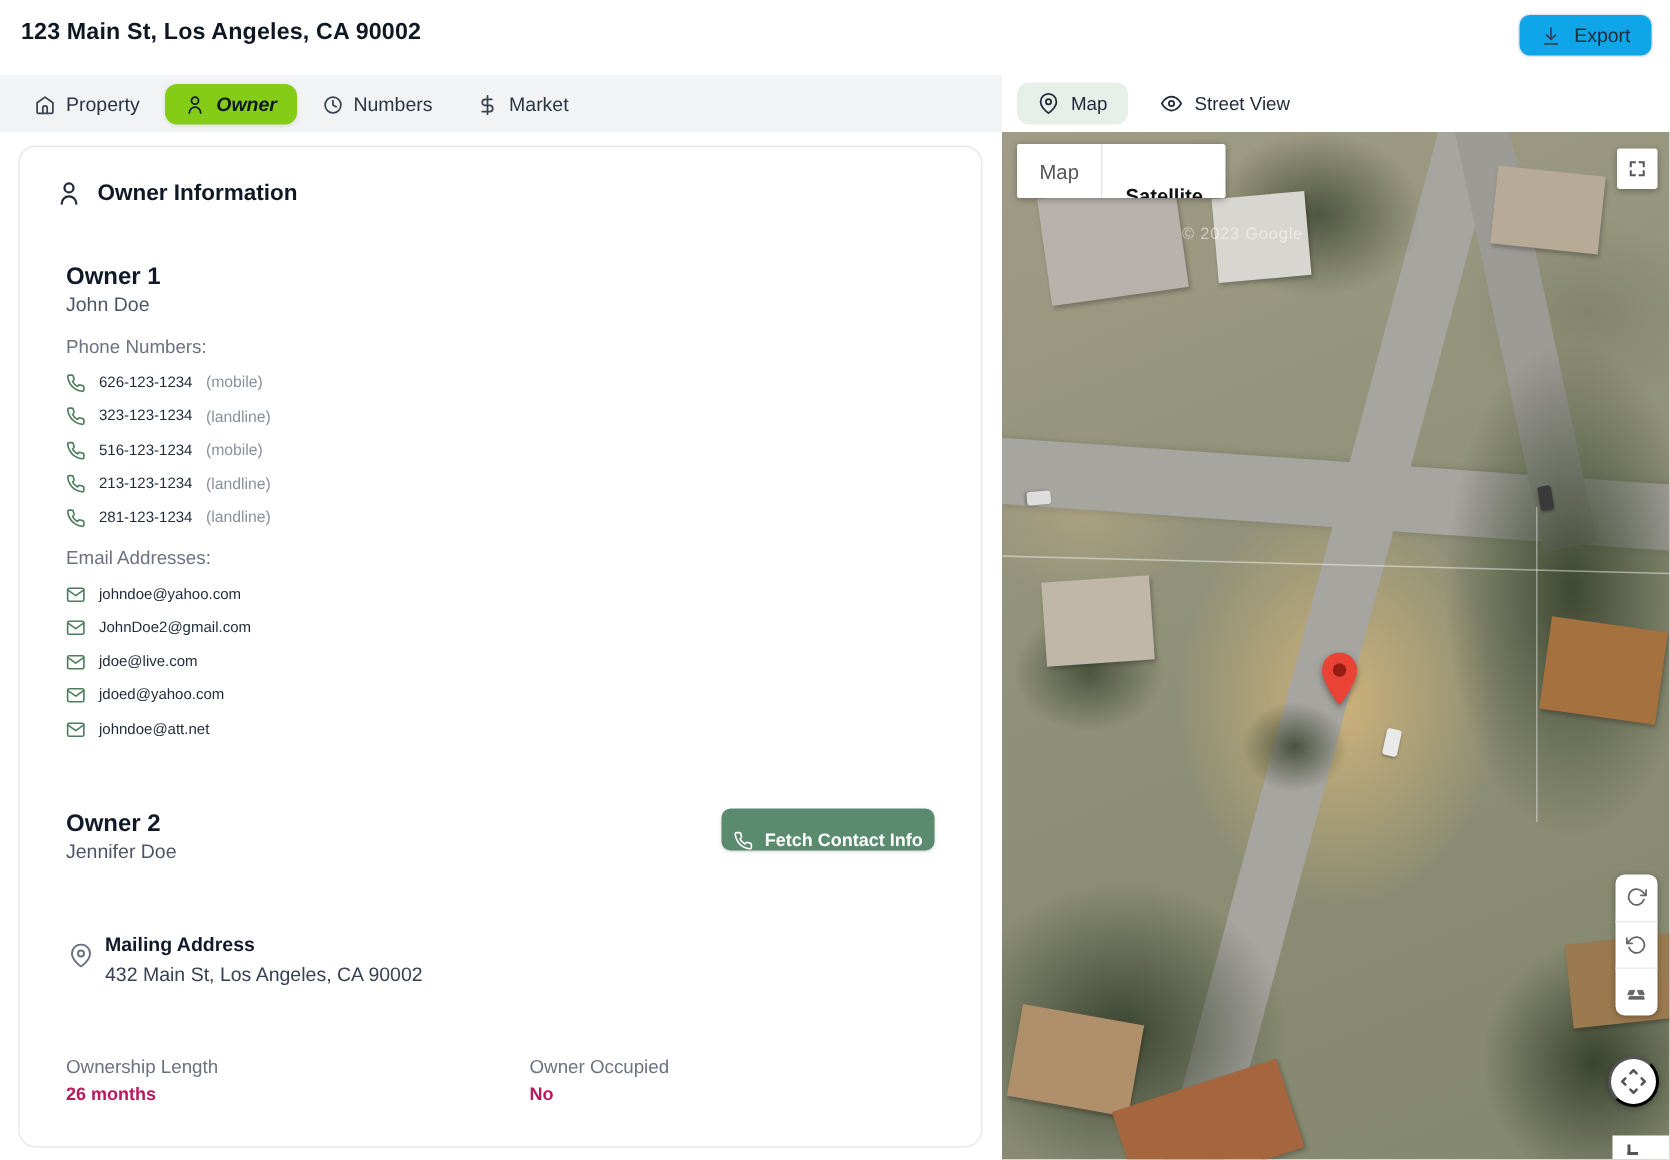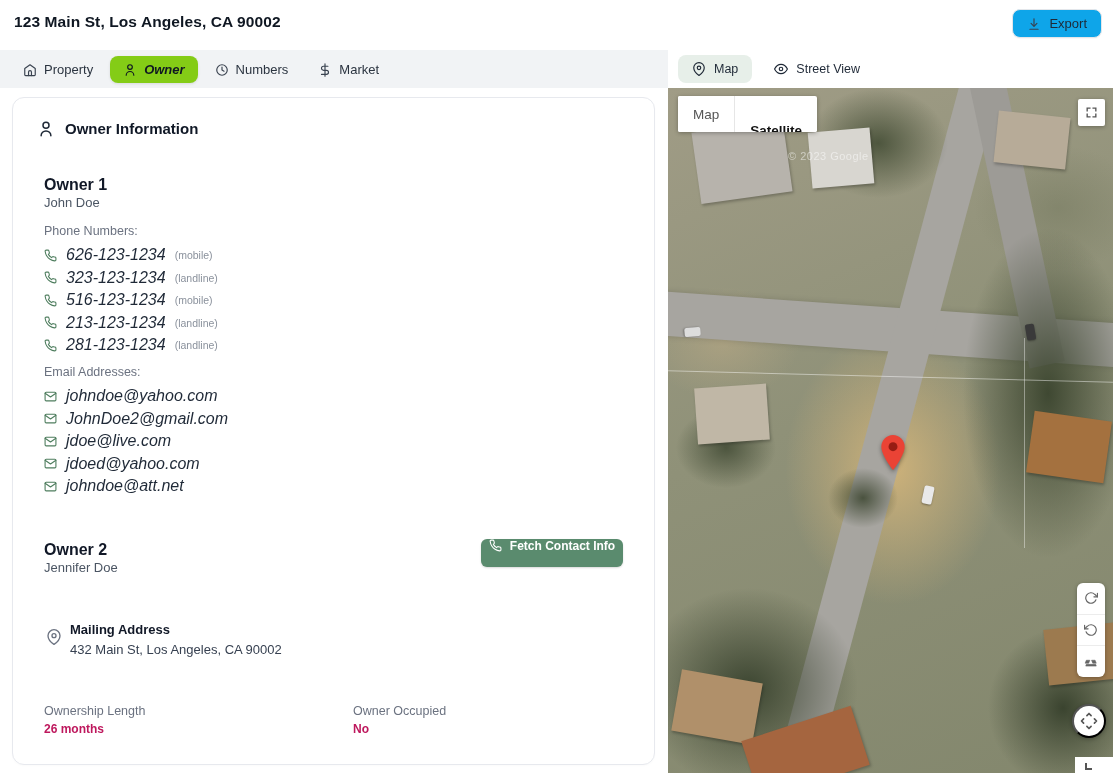--- a/index.html
+++ b/index.html
@@ -27,25 +27,25 @@
   .card-title { position:absolute; left:24px; top:22px; display:flex; align-items:flex-start; gap:10px; font-size:15px; font-weight:600; color:#101826; }
   .card-title svg { width:18px; height:18px; stroke:#1f2937; }
 
   .o-label { position:absolute; left:31px; font-size:16px; font-weight:700; color:#111827; }
   .o-name  { position:absolute; left:31px; font-size:13px; color:#4b5563; }
   .sec-label { position:absolute; left:31px; font-size:12.5px; color:#6b7280; }
 
   .row-list { position:absolute; left:31px; }
   .c-row { display:flex; align-items:center; gap:9px; height:22.5px; }
   .c-row svg { width:13px; height:13px; stroke:#4e7d5e; flex:0 0 auto; }
-  .c-row .val { font-size:16px; color:#1f2937;font-style:italic; }
+  .c-row .val { font-size:10px; color:#1f2937; }
   .c-row .sub { font-size:10.5px; color:#8a919c; }
 
   .btn-fetch { position:absolute; left:468px; top:441px; width:142px; height:28px; border:none; border-radius:6px;
-    background:#5a8b6e; color:#fff; font-family:"Liberation Sans",sans-serif; font-size:12px; font-weight:700; display:flex; align-items:flex-start; justify-content:center; gap:8px; cursor:pointer;
+    background:#5a8b6e; color:#fff; font-family:"Liberation Sans",sans-serif; font-size:12px; font-weight:700; display:flex; align-items:flex-end; justify-content:center; gap:8px; cursor:pointer;
     box-shadow:0 1px 2px rgba(0,0,0,.15); }
   .btn-fetch svg { width:13px; height:13px; stroke:#fff; }
 
   .mailing-icon { position:absolute; left:33px; top:531px; width:16px; height:16px; stroke:#6b7280; }
   .mail-label { position:absolute; left:57px; top:524px; font-size:13px; font-weight:700; color:#111827; }
   .mail-addr  { position:absolute; left:57px; top:544px; font-size:13px; color:#374151; }
 
   .stat-label { position:absolute; font-size:12.5px; color:#6b7280; }
   .stat-value { position:absolute; font-size:12px; font-weight:700; color:#be185d; }
 

